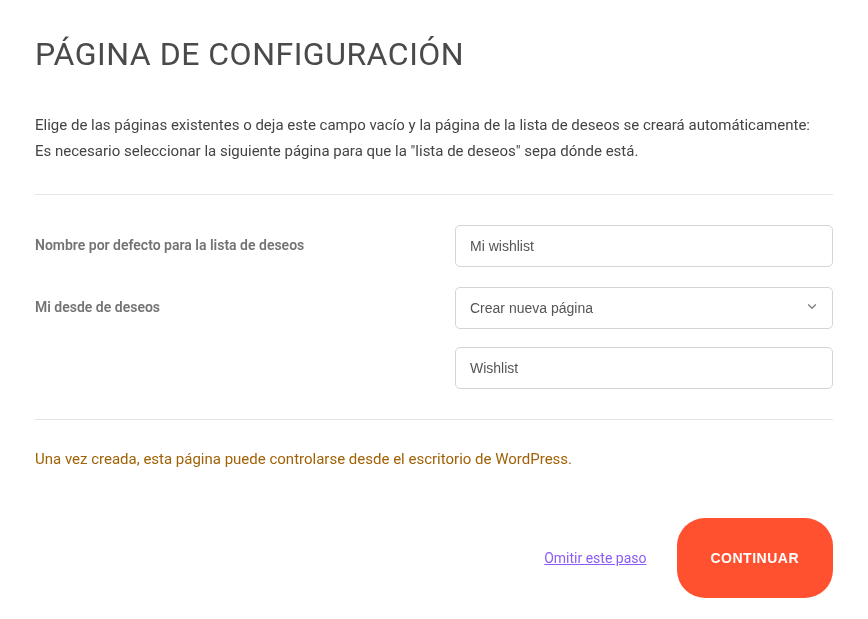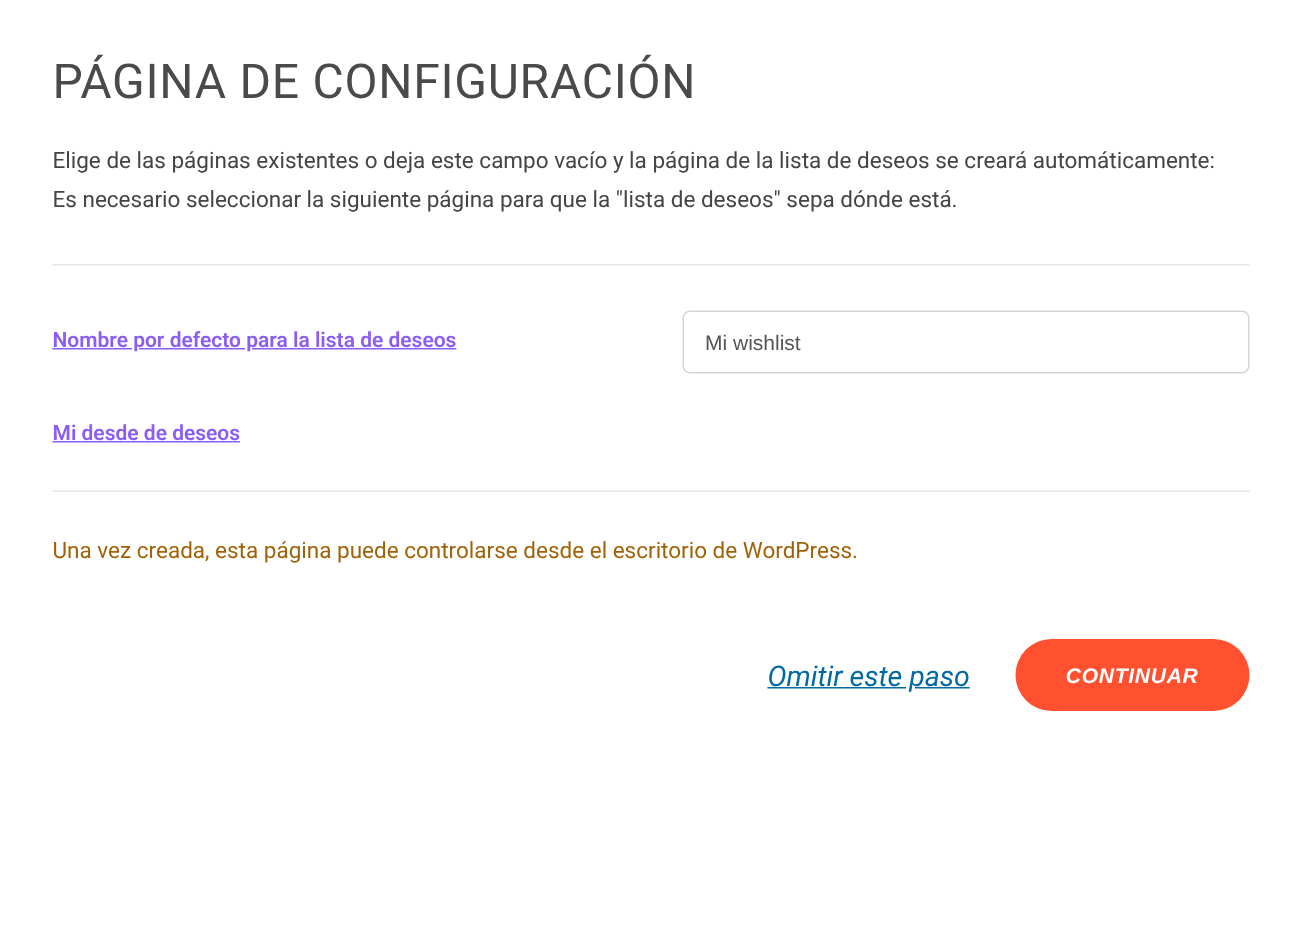--- a/index.html
+++ b/index.html
@@ -12,21 +12,21 @@
       background: #fff;
       color: #333;
       width: 868px;
       height: 619px;
       padding: 35px;
     }
     .page-title {
       font-size: 32px;
       font-weight: 400;
       color: #4a4a4a;
-      margin-bottom: 22px;
+      margin-bottom: 40px;
       letter-spacing: 0.5px;
     }
     .description {
       font-size: 15px;
       line-height: 1.7;
       color: #444;
       margin-bottom: 30px;
     }
     .divider {
       border: none;
@@ -41,23 +41,22 @@
       align-items: flex-start;
       margin-bottom: 20px;
     }
     .form-row:last-child {
       margin-bottom: 0;
     }
     .form-label {
       width: 420px;
       font-size: 14px;
       font-weight: 600;
-      color: #8b5cf6;
+      color: #737373;
       padding-top: 12px;
-      text-decoration: underline;
     }
     .form-control-wrap {
       flex: 1;
       display: flex;
       flex-direction: column;
       gap: 18px;
     }
     .text-input {
       width: 100%;
       height: 42px;
@@ -99,37 +98,35 @@
       color: #a16207;
       padding: 30px 0 50px 0;
     }
     .actions {
       display: flex;
       justify-content: flex-end;
       align-items: center;
       gap: 30px;
     }
     .skip-link {
-      font-size: 19px;
-      color: #0369a1;
+      font-size: 14px;
+      color: #8b5cf6;
       text-decoration: underline;
       cursor: pointer;
-      font-style: italic;
     }
     .continue-btn {
       background: #ff5130;
       color: #fff;
       font-size: 14px;
       font-weight: 700;
       letter-spacing: 0.5px;
       border: none;
       border-radius: 28px;
-      padding: 16px 34px;
+      padding: 32px 34px;
       cursor: pointer;
-      font-style: italic;
     }
   </style>
 </head>
 <body>
 
 <h1 class="page-title">PÁGINA DE CONFIGURACIÓN</h1>
 
 <div class="description">
   <div>Elige de las páginas existentes o deja este campo vacío y la página de la lista de deseos se creará automáticamente:</div>
   <div>Es necesario seleccionar la siguiente página para que la "lista de deseos" sepa dónde está.</div>
@@ -141,20 +138,33 @@
 
   <div class="form-row">
     <div class="form-label">Nombre por defecto para la lista de deseos</div>
     <div class="form-control-wrap">
       <input type="text" class="text-input" value="Mi wishlist" style="">
     </div>
   </div>
 
   <div class="form-row">
     <div class="form-label">Mi desde de deseos</div>
+    <div class="form-control-wrap">
+      <div class="select-wrap">
+        <select class="select-input">
+          <option>Crear nueva página</option>
+        </select>
+        <span class="select-chevron">
+          <svg width="14" height="14" viewBox="0 0 24 24" fill="none" stroke="#777" stroke-width="2" stroke-linecap="round" stroke-linejoin="round">
+            <polyline points="6 9 12 15 18 9"></polyline>
+          </svg>
+        </span>
+      </div>
+      <input type="text" class="text-input" value="Wishlist" style="">
+    </div>
   </div>
 
 </div>
 
 <hr class="divider">
 
 <div class="footer-text">Una vez creada, esta página puede controlarse desde el escritorio de WordPress.</div>
 
 <div class="actions">
   <a class="skip-link">Omitir este paso</a>

